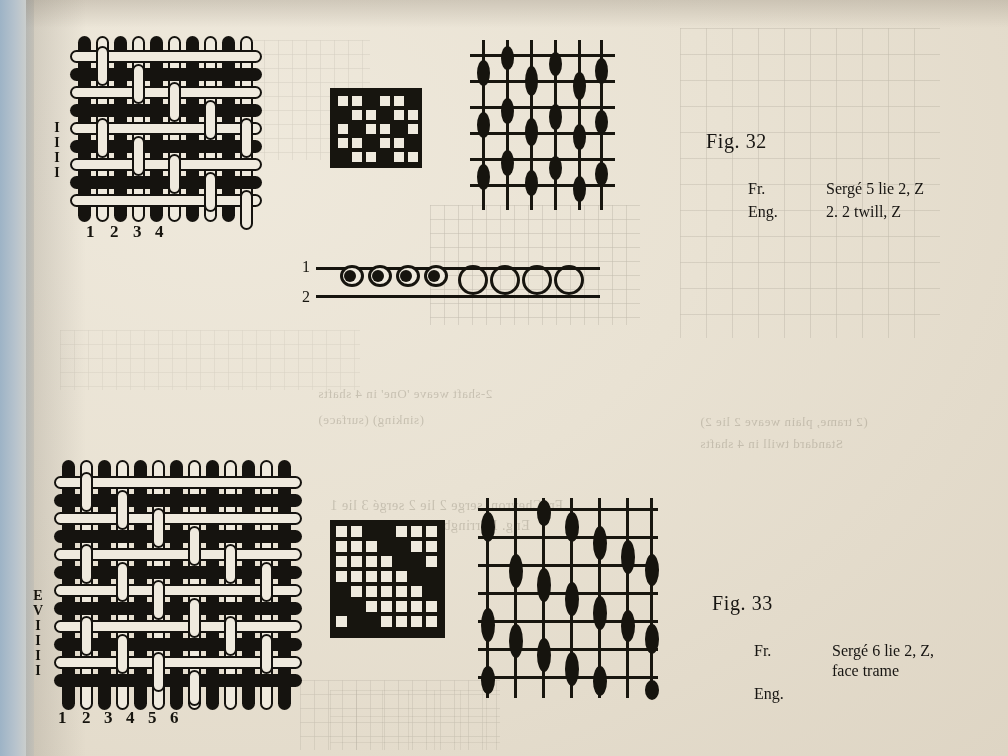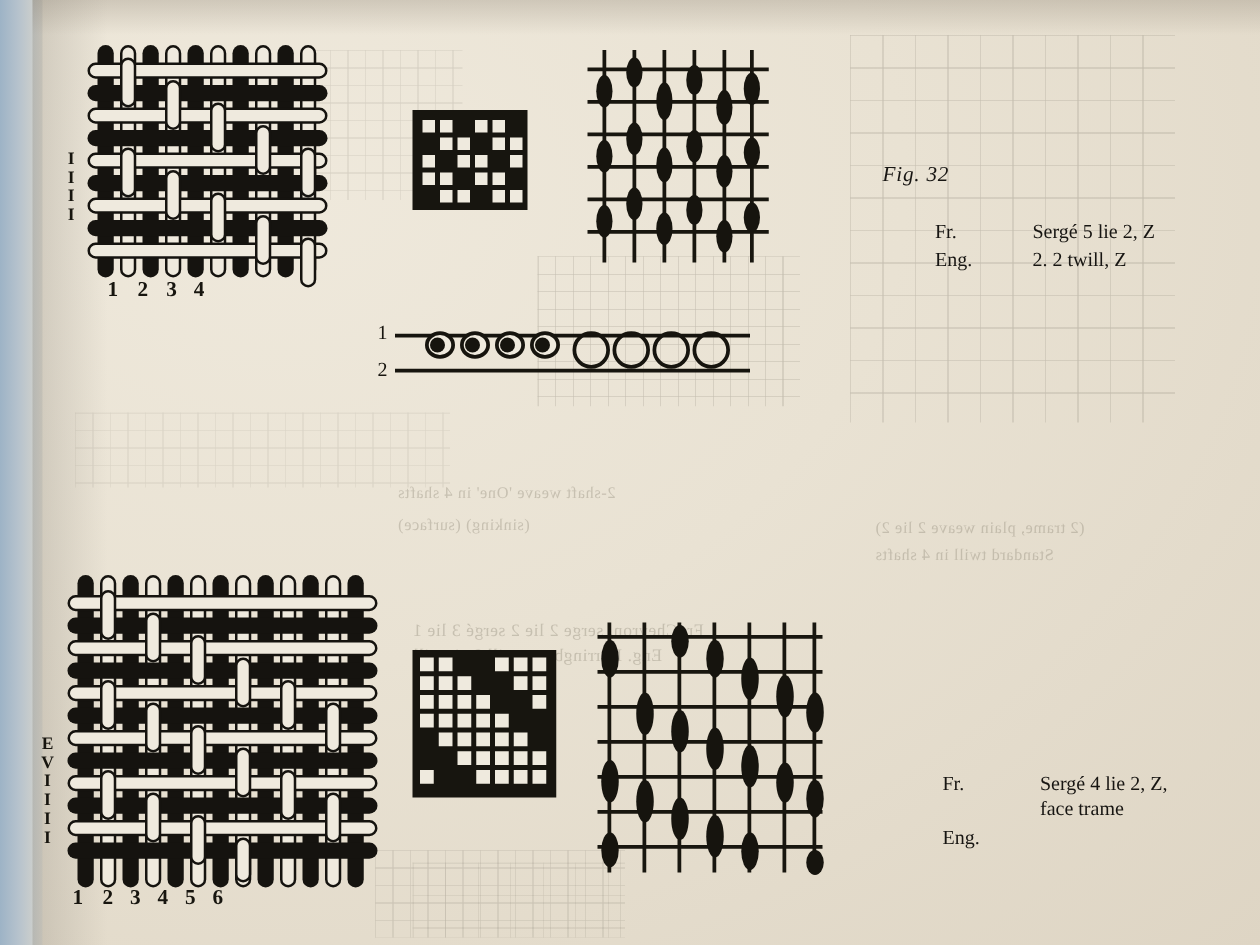--- a/index.html
+++ b/index.html
@@ -65,21 +65,21 @@
       repeating-linear-gradient(to bottom, rgba(110,104,92,0.55) 0 1px, transparent 1px 14px);
   }
   .ghost-grid.wide {
     background-image:
       repeating-linear-gradient(to right, rgba(110,104,92,0.5) 0 1px, transparent 1px 26px),
       repeating-linear-gradient(to bottom, rgba(110,104,92,0.5) 0 1px, transparent 1px 26px);
   }
 
   
   .fig-block { position: absolute; color: #171512; }
-  .fig-label { font-size: 17px; letter-spacing: .6px; font-style: italic; }
+  .fig-label { font-size: 20px; letter-spacing: .6px; }
   .fig-rows { margin-top: 26px; margin-left: 42px; }
   .fig-row { display: flex; font-size: 16px; line-height: 20px; margin-bottom: 3px; }
   .fig-lang { width: 78px; flex: none; }
   .fig-text { white-space: pre-line; }
 
   
   .weave { position: absolute; }
   .warp, .weft {
     position: absolute;
     background: #15130f;
@@ -432,24 +432,25 @@
     <div class="oval" style="left:3px;   top:110px; width:14px; height:34px;"></div>
     <div class="oval" style="left:31px;  top:126px; width:14px; height:34px;"></div>
     <div class="oval" style="left:59px;  top:140px; width:14px; height:34px;"></div>
     <div class="oval" style="left:87px;  top:154px; width:14px; height:34px;"></div>
     <div class="oval" style="left:115px; top:168px; width:14px; height:30px;"></div>
     <div class="oval" style="left:3px;   top:168px; width:14px; height:28px;"></div>
     <div class="oval" style="left:167px; top:182px; width:14px; height:20px;"></div>
   </div>
 
   <div class="fig-block" style="left:712px; top:592px;">
+    <div class="fig-label">Fig. 33</div>
     <div class="fig-rows">
       <div class="fig-row">
         <div class="fig-lang">Fr.</div>
-        <div class="fig-text">Sergé 4 lie 2, Z,
+        <div class="fig-text">Sergé 6 lie 2, Z,
 face trame</div>
       </div>
       <div class="fig-row">
         <div class="fig-lang">Eng.</div>
       </div>
     </div>
   </div>
 
 </div>
 

